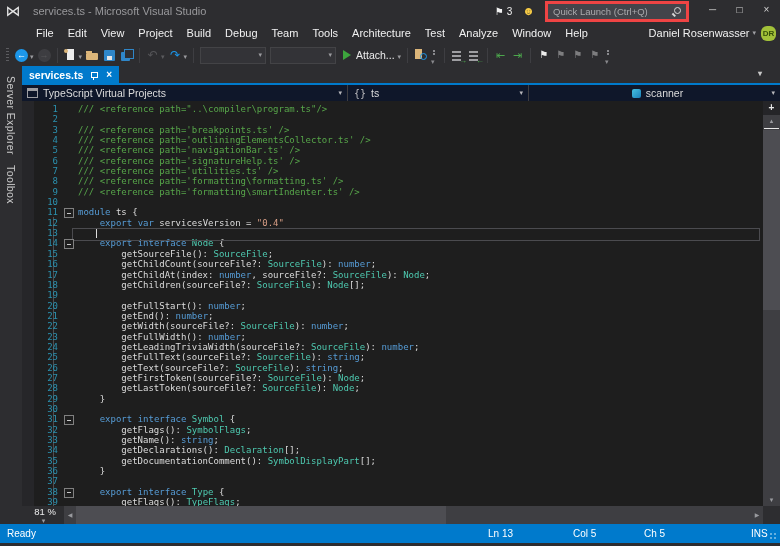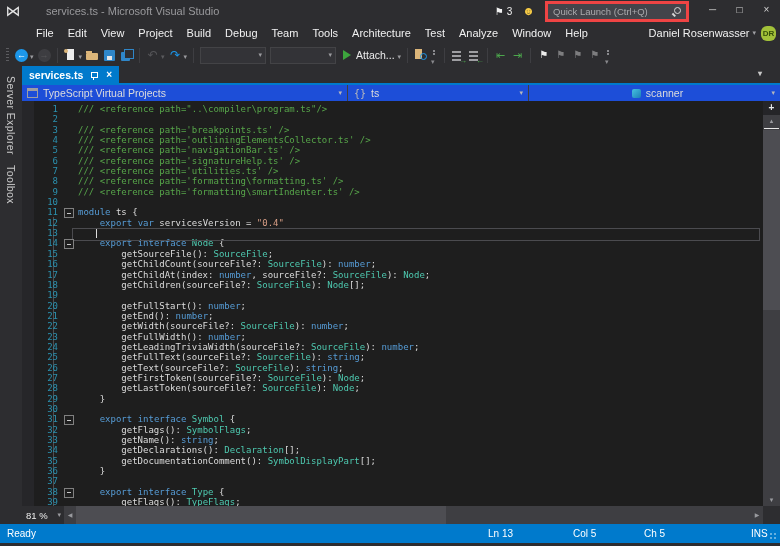--- a/index.html
+++ b/index.html
@@ -2,21 +2,21 @@
 <html><head>
 <meta charset="utf-8">
 <style>
   html,body{margin:0;padding:0;background:#1a1a1a;}
   .vs{position:relative;width:780px;height:546px;background:#2D2D30;overflow:hidden;
       font-family:"Liberation Sans",sans-serif;color:#F1F1F1;user-select:none;}
 
   
   .titlebar{position:absolute;left:0;top:0;right:0;height:22px;display:flex;align-items:center;}
   .vslogo{width:26px;text-align:center;font-size:15px;color:#E8E8E8;line-height:22px;}
-  .wtitle{font-size:11px;color:#99999C;margin-left:20px;white-space:nowrap;}
+  .wtitle{font-size:11px;color:#99999C;margin-left:7px;white-space:nowrap;}
   .tb-right{position:absolute;right:0;top:0;height:22px;display:flex;align-items:center;}
   .notif{display:flex;align-items:center;font-size:10px;color:#F1F1F1;margin-right:10px;}
   .flagicon{font-size:10px;color:#F1F1F1;margin-right:3px;}
   .smiley{font-size:12px;color:#F7CB45;margin-right:10px;line-height:22px;}
   .quicklaunch{width:138px;height:15px;background:#44444A;border:3px solid #ef4444;display:flex;
       align-items:center;margin-right:10px;}
   .ql-text{font-size:9.5px;color:#A9A9AC;padding-left:5px;flex:1;white-space:nowrap;overflow:hidden;}
   .mag{position:relative;width:11px;height:11px;margin-right:3px;}
   .mag::before{content:"";position:absolute;left:2px;top:1px;width:5px;height:5px;border:1.5px solid #D8D8D8;border-radius:50%;}
   .mag::after{content:"";position:absolute;left:0px;top:8px;width:4px;height:1.5px;background:#D8D8D8;transform:rotate(45deg);}
@@ -86,21 +86,21 @@
   .tab{display:flex;align-items:center;background:#007ACC;padding:0 7px;height:17px;}
   .tab-label{font-size:10.5px;color:#FFFFFF;margin-right:7px;white-space:nowrap;}
   .pin{position:relative;width:9px;height:9px;margin-right:7px;}
   .pin::before{content:"";position:absolute;left:1px;top:2px;width:5px;height:4px;border:1px solid #fff;}
   .pin::after{content:"";position:absolute;left:3px;top:7px;width:1px;height:3px;background:#fff;}
   .tab-close{font-size:10px;color:#FFFFFF;line-height:15px;}
   .tab-chevron{position:absolute;right:6px;top:3px;font-size:8px;color:#C8C8C8;}
   .tab-underline{position:absolute;left:22px;top:83px;right:0;height:2px;background:#007ACC;}
 
   
-  .navbar{position:absolute;left:22px;top:85px;right:0;height:16px;background:#1d4ed8;border-bottom:1px solid #3E3E42;display:flex;}
+  .navbar{position:absolute;left:22px;top:85px;right:0;height:16px;background:#0f172a;border-bottom:1px solid #3E3E42;display:flex;}
   .nav-sect{position:relative;display:flex;align-items:center;border-right:1px solid #3E3E42;}
   .nav-sect.last{border-right:none;flex:1;justify-content:center;}
   .nav-caret{position:absolute;right:5px;top:4px;font-size:7px;color:#B8B8BC;}
   .nav-label{font-size:10.5px;color:#DCDCDC;margin-left:5px;white-space:nowrap;}
   .proj-icon{position:relative;width:11px;height:10px;margin-left:5px;}
   .proj-icon::before{content:"";position:absolute;inset:0;border:1px solid #9E9EA2;}
   .proj-icon::after{content:"";position:absolute;left:0;top:0;width:11px;height:3px;background:#9E9EA2;}
   .brace-icon{font-size:10px;color:#B8B8BC;margin-left:6px;font-family:"DejaVu Sans Mono",monospace;}
   .cube-icon{width:9px;height:9px;margin-left:6px;border-radius:2px;background:linear-gradient(135deg,#46C1E0,#1B7FB8);}
 
@@ -124,21 +124,21 @@
   .vscroll{position:absolute;left:763px;top:101px;width:17px;height:405px;background:#3E3E42;}
   .vs-split{position:absolute;left:0;top:0;width:17px;height:14px;background:#252528;color:#E8E8E8;
       font-size:10px;font-weight:bold;text-align:center;line-height:13px;}
   .vs-up{position:absolute;left:0;top:14px;width:17px;height:12px;color:#999A9E;font-size:6px;text-align:center;line-height:12px;}
   .vs-mark{position:absolute;left:1px;top:27px;width:15px;height:1px;background:#E8E8E8;}
   .vs-thumb{position:absolute;left:0;top:29px;width:17px;height:180px;background:#4D4D52;}
   .vs-down{position:absolute;left:0;bottom:0;width:17px;height:12px;color:#999A9E;font-size:6px;text-align:center;line-height:12px;}
 
   
   .hrow{position:absolute;left:22px;top:506px;right:0;height:18px;background:#2D2D30;display:flex;align-items:center;}
-  .zoombox{display:flex;align-items:center;width:38px;height:18px;padding-left:4px;}
+  .zoombox{display:flex;align-items:center;width:38px;height:18px;padding-left:4px;flex-direction:column;}
   .zoomtext{font-size:9.5px;color:#ECECEC;flex:1;}
   .zoomcaret{font-size:7px;color:#9B9B9F;margin-right:3px;}
   .h-left,.h-right{width:12px;height:18px;background:#3E3E42;color:#999A9E;font-size:6px;text-align:center;line-height:18px;flex:none;}
   .h-track{flex:1;height:18px;background:#3E3E42;position:relative;}
   .h-thumb{position:absolute;left:0;top:0;height:18px;width:370px;background:#4D4D52;}
   .h-corner{width:17px;height:18px;background:#2D2D30;flex:none;}
 
   
   .statusbar{position:absolute;left:0;top:524px;right:0;height:19px;background:#007ACC;display:flex;align-items:center;}
   .status-msg{font-size:10px;color:#FFFFFF;margin-left:7px;}

